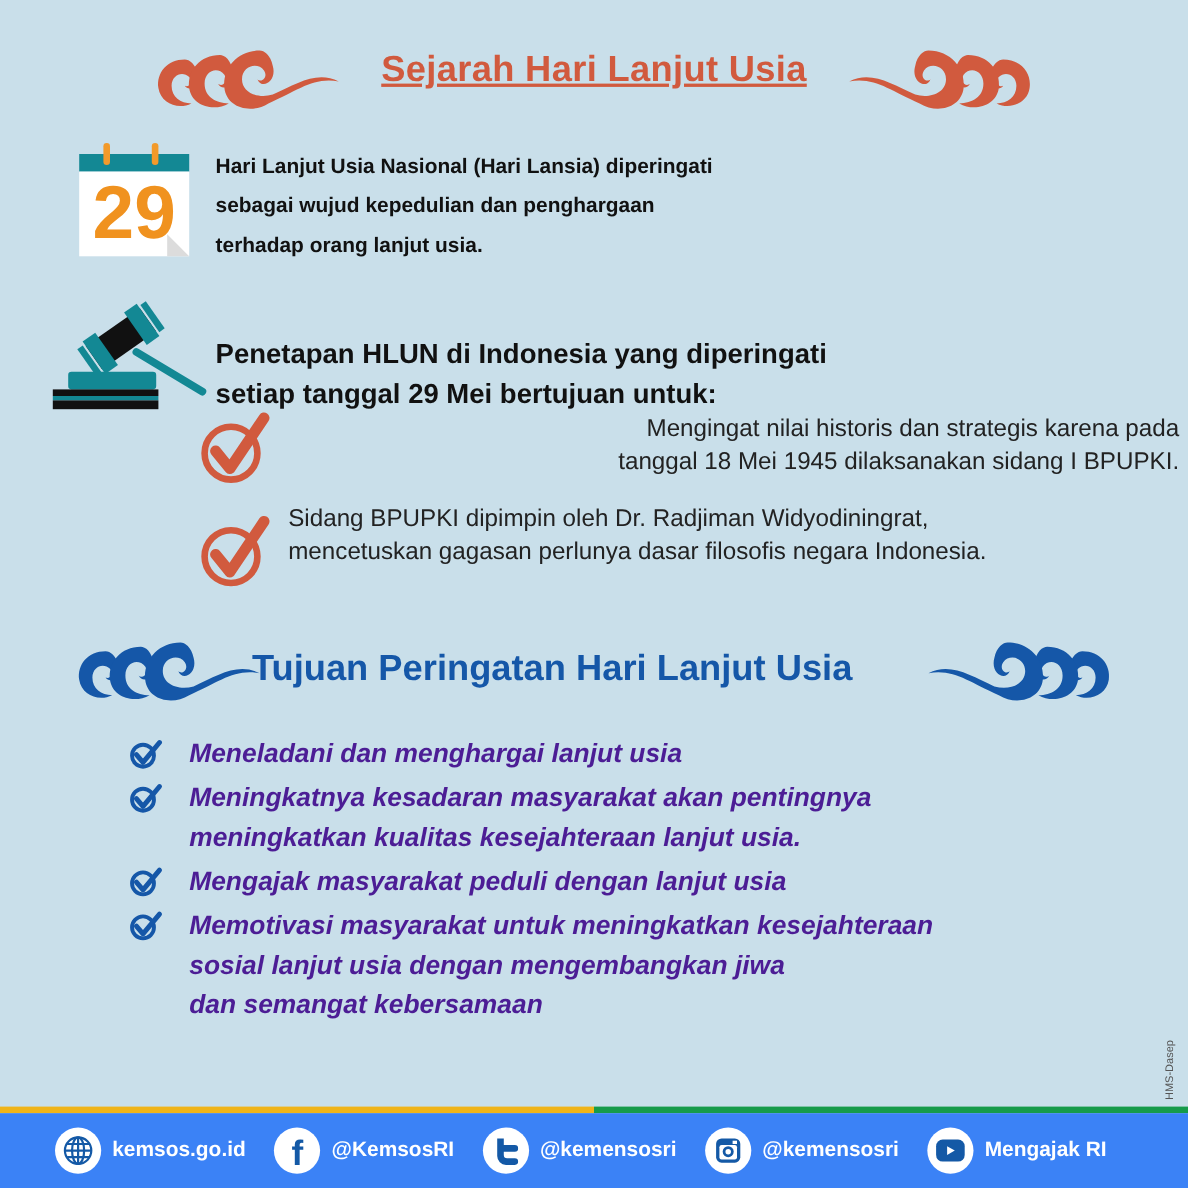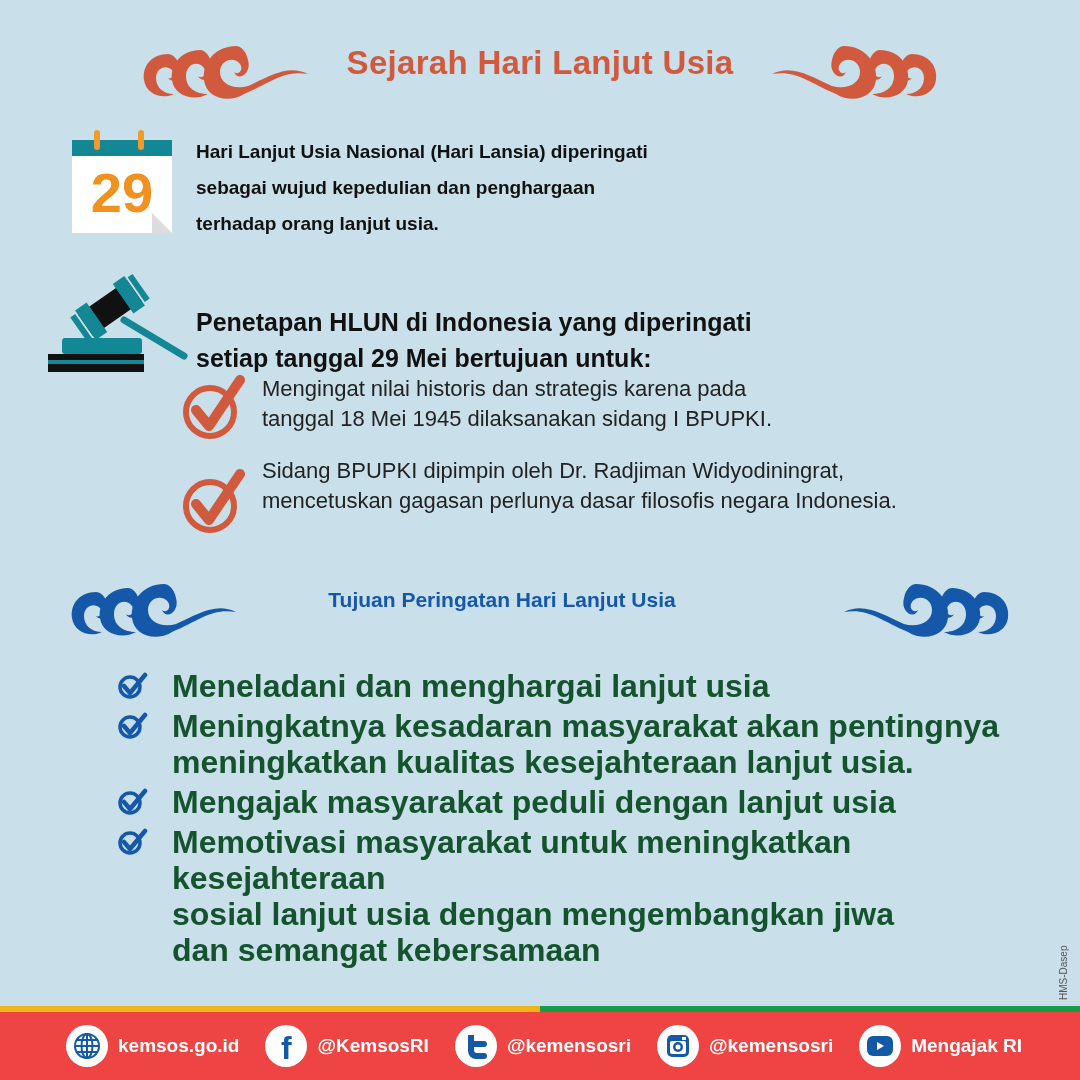--- a/index.html
+++ b/index.html
@@ -9,71 +9,72 @@
       font-family: "DejaVu Sans", sans-serif;
       position: relative;
       color: #111;
     }
     .abs { position: absolute; }
 
     
     .title1 {
       left: 0; width: 1080px; top: 44px; text-align: center;
       font-family: "Liberation Sans", sans-serif; font-weight: bold;
-      color: #d15a3e; font-size: 33px; letter-spacing: 0.3px;
+      color: #d15a3e; font-size: 33px; letter-spacing: 0.3px; text-decoration: underline;
     }
     .orn { position: absolute; }
 
     
     .cal-text {
       left: 196px; top: 134px; width: 760px;
       font-family: "Liberation Sans", sans-serif; font-weight: bold;
       font-size: 19px; line-height: 36px; color: #111;
     }
     .gavel-text {
       left: 196px; top: 286px; width: 760px;
       font-family: "Liberation Sans", sans-serif; font-weight: bold;
       font-size: 25px; line-height: 36px; color: #111; margin-top: 18px;
     }
     .reason {
       left: 262px; width: 810px;
       font-family: "Liberation Sans", sans-serif;
       font-size: 22px; line-height: 30px; color: #222;
     }
-    .reason1 { top: 374px; }
+    .reason1 { top: 374px; text-align: right; }
     .reason2 { top: 456px; }
 
     
     .title2 {
       left: 0; width: 1004px; top: 588px; text-align: center;
       font-family: "Liberation Sans", sans-serif; font-weight: bold;
-      color: #1557a8; font-size: 21px;
+      color: #1557a8; font-size: 33px;
     }
 
     .goals { left: 118px; top: 668px; width: 930px; }
     .goal {
       position: relative; padding-left: 54px;
       font-family: "Liberation Sans", sans-serif; font-weight: bold;
-      font-size: 32px; line-height: 36px; color: #14532d;
+      font-size: 24px; line-height: 36px; color: #4c1d95;
       margin-bottom: 4px;
+      font-style: italic;
     }
     .goal .chk { position: absolute; left: 0; top: 4px; }
 
     .credit {
       right: 6px; top: 940px; width: 16px; height: 60px;
       font-family: "Liberation Sans", sans-serif; font-size: 10px; color: #555;
       writing-mode: vertical-rl; transform: rotate(180deg);
     }
 
     
     .bar-yellow { left: 0; top: 1006px; width: 540px; height: 6px; background: #f0b419; }
     .bar-green { left: 540px; top: 1006px; width: 540px; height: 6px; background: #169b4a; }
     .footer {
-      left: 0; top: 1012px; width: 1080px; height: 68px; background: #ef4444;
-      display: flex; align-items: center; padding-left: 66px;
+      left: 0; top: 1012px; width: 1080px; height: 68px; background: #3b82f6;
+      display: flex; align-items: center; padding-left: 50px;
     }
     .social { display: flex; align-items: center; margin-right: 26px; }
     .social .circ {
       width: 42px; height: 42px; border-radius: 50%; background: #fff;
       display: flex; align-items: center; justify-content: center; margin-right: 10px;
     }
     .social .lbl {
       color: #fff; font-family: "Liberation Sans", sans-serif; font-weight: bold; font-size: 19px;
     }
   </style>
@@ -94,21 +95,21 @@
     <path d="M62 10 C44 10 32 24 34 40 C36 56 56 62 70 54 C58 54 48 48 48 36 C48 24 60 20 66 28 C70 34 64 40 60 36 C64 44 76 38 74 26 C72 14 66 10 62 10Z"></path>
     <path d="M98 6 C78 6 64 22 66 40 C68 58 90 64 106 54 C134 42 146 30 170 34 C150 24 132 36 110 46 C96 50 82 44 82 32 C82 20 96 16 102 24 C106 30 100 36 96 32 C100 42 114 34 110 20 C108 10 102 6 98 6Z"></path>
   </g>
 </svg>
 
 <div class="abs" style="left:72px;top:128px;width:100px;height:106px;">
   <div style="position:absolute;left:0;top:12px;width:100px;height:16px;background:#138894;"></div>
   <div style="position:absolute;left:0;top:28px;width:100px;height:77px;background:#fff;"></div>
   <div style="position:absolute;left:22px;top:2px;width:6px;height:20px;border-radius:3px;background:#f29a2a;"></div>
   <div style="position:absolute;left:66px;top:2px;width:6px;height:20px;border-radius:3px;background:#f29a2a;"></div>
-  <div style="position:absolute;left:0;top:32px;width:100px;text-align:center;font-family:'Liberation Sans',sans-serif;font-weight:bold;font-size:56px;line-height:66px;color:#f0921f;">29</div>
+  <div style="position:absolute;left:0;top:32px;width:100px;text-align:center;font-family:'Liberation Sans',sans-serif;font-weight:bold;font-size:68px;line-height:66px;color:#f0921f;">29</div>
   <div style="position:absolute;right:0;bottom:1px;width:0;height:0;border-left:20px solid #dcdcdc;border-top:20px solid transparent;"></div>
 </div>
 
 <div class="abs cal-text">
   <div>Hari Lanjut Usia Nasional (Hari Lansia) diperingati</div>
   <div>sebagai wujud kepedulian dan penghargaan</div>
   <div>terhadap orang lanjut usia.</div>
 </div>
 
 <svg class="abs" style="left:46px;top:268px" width="146" height="120" viewBox="0 0 146 120">

